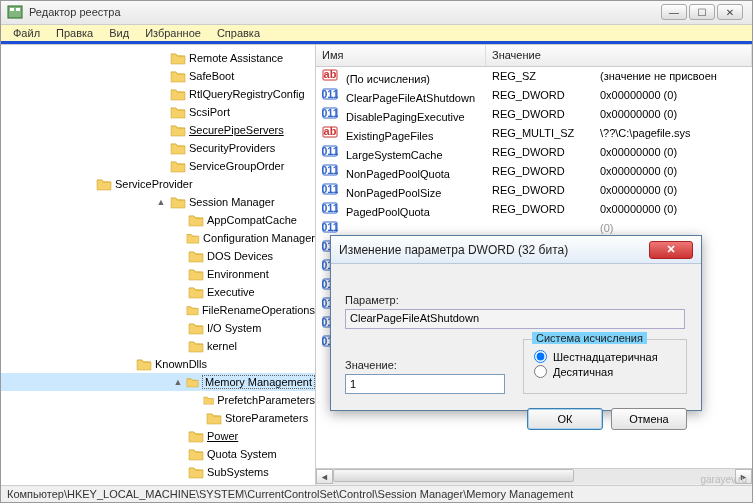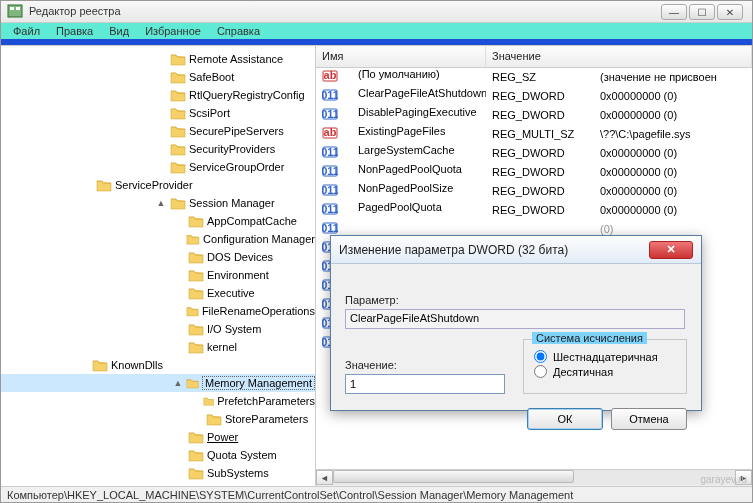--- a/index.html
+++ b/index.html
@@ -3,40 +3,40 @@
 <meta charset="utf-8">
 <style>
 * { box-sizing: border-box; margin: 0; padding: 0; font-family: Tahoma, sans-serif; font-size: 11px; }
 body { background: #fff; width: 753px; height: 503px; position: relative; overflow: hidden; }
 .window { width: 753px; height: 503px; border: 1px solid #999; background: #f0f0f0; display: flex; flex-direction: column; }
 .titlebar { height: 28px; background: linear-gradient(#f8f8f8,#e8e8e8); display: flex; align-items: center; padding: 0 6px; border-bottom: 1px solid #ccc; }
 .titlebar .icon { width: 16px; height: 16px; margin-right: 6px; }
 .titlebar .title { flex: 1; color: #333; }
 .winbtns { display: flex; gap: 2px; position: absolute; right: 10px; top: 4px; }
 .winbtn { width: 26px; height: 16px; border: 1px solid #aaa; border-radius: 3px; background: linear-gradient(#fff,#ddd); display: flex; align-items: center; justify-content: center; font-size: 10px; color: #444; }
-.menubar { height: 22px; background: #5eead4; display: flex; align-items: flex-start; padding: 0 4px; border-bottom: 6px solid #1d4ed8; }
+.menubar { height: 22px; background: #fef9c3; display: flex; align-items: flex-start; padding: 0 4px; border-bottom: 3px solid #1d4ed8; }
 .menubar .mi { padding: 2px 8px; color: #333; }
 .body { flex: 1; display: flex; background: #fff; border-top: 1px solid #ccc; position: relative; }
 .tree { width: 315px; border-right: 1px solid #ccc; overflow: hidden; padding: 4px 0; position: relative; }
 .tree-inner { position: relative; }
 .node { display: flex; align-items: center; height: 18px; padding-left: 0; white-space: nowrap; }
 .node .twisty { width: 12px; text-align: center; color: #666; font-size: 9px; }
 .node .ficon { width: 16px; height: 14px; margin: 0 3px; }
 .node .label { color: #000; }
 .node.selected { background: #cce8ff; }
 .node.selected .label { background: #cce8ff; border: 1px dotted #666; padding: 0 2px; }
 .folder-svg { fill: #f6d069; stroke: #c9a227; stroke-width: 0.5; }
 .table { flex: 1; display: flex; flex-direction: column; position: relative; }
 .thead { height: 22px; display: flex; background: linear-gradient(#fdfdfd,#ececec); border-bottom: 1px solid #ccc; }
 .th { border-right: 1px solid #ddd; padding: 4px 6px; color: #222; }
 .th.c1 { width: 170px; } .th.c2 { width: 108px; } .th.c3 { flex: 1; }
 .tbody { flex: 1; overflow: hidden; position: relative; }
 .row { display: flex; height: 19px; align-items: center; }
 .td { padding: 0 6px; white-space: nowrap; overflow: hidden; }
-.td.c1 { width: 170px; display: flex; align-items: flex-start; gap: 20px; }
+.td.c1 { width: 170px; display: flex; align-items: flex-end; gap: 8px; }
 .td.c2 { width: 108px; } .td.c3 { flex: 1; }
 .vicon { width: 16px; height: 16px; display: inline-block; }
 .statusbar { height: 20px; border-top: 1px solid #ccc; background: #f0f0f0; padding: 2px 6px; color: #333; white-space: nowrap; overflow: hidden; }
 .hscroll { height: 17px; background: #f0f0f0; border-top: 1px solid #ccc; display: flex; align-items: center; }
 .hscroll .arrow { width: 17px; height: 15px; border: 1px solid #bbb; background: linear-gradient(#fff,#e4e4e4); display:flex;align-items:center;justify-content:center;font-size:9px;color:#555;}
 .hscroll .track { flex: 1; height: 15px; background: #e8e8e8; position: relative; }
 .hscroll .thumb { position: absolute; left: 0; top: 0; height: 13px; width: 60%; background: linear-gradient(#f8f8f8,#d8d8d8); border: 1px solid #bbb; border-radius: 2px; }
 .dialog { position: absolute; left: 330px; top: 235px; width: 372px; height: 176px; background: #f0f0f0; border: 1px solid #5a7ca0; box-shadow: 0 3px 12px rgba(0,0,0,0.35); z-index: 50; }
 .dialog .dtitle { height: 28px; background: linear-gradient(#fdfdfd,#e2ecf7); display: flex; align-items: center; padding: 0 8px; border-bottom: 1px solid #b8c8da; }
 .dialog .dtitle .t { flex: 1; color: #222; font-size: 12px; }
@@ -110,21 +110,21 @@
             <span class="label">RtlQueryRegistryConfig</span>
           </div>
           <div class="node" style="padding-left: 154px;">
             <span class="twisty"></span>
             <svg class="ficon" viewBox="0 0 16 14">
               <path class="folder-svg" d="M1 3 h5 l1.5 2 H15 v8 H1 z"></path>
               <path class="folder-svg" d="M1 3 h5 l1.5 2 H15" fill="none"></path>
             </svg>
             <span class="label">ScsiPort</span>
           </div>
-          <div class="node" style="padding-left: 154px;">
+          <div class="node" style="padding-left: 154px; text-decoration: underline;">
             <span class="twisty"></span>
             <svg class="ficon" viewBox="0 0 16 14">
               <path class="folder-svg" d="M1 3 h5 l1.5 2 H15 v8 H1 z"></path>
               <path class="folder-svg" d="M1 3 h5 l1.5 2 H15" fill="none"></path>
             </svg>
             <span class="label">SecurePipeServers</span>
           </div>
           <div class="node" style="padding-left: 154px;">
             <span class="twisty"></span>
             <svg class="ficon" viewBox="0 0 16 14">
@@ -214,21 +214,21 @@
             <span class="label">I/O System</span>
           </div>
           <div class="node" style="padding-left: 172px;">
             <span class="twisty"></span>
             <svg class="ficon" viewBox="0 0 16 14">
               <path class="folder-svg" d="M1 3 h5 l1.5 2 H15 v8 H1 z"></path>
               <path class="folder-svg" d="M1 3 h5 l1.5 2 H15" fill="none"></path>
             </svg>
             <span class="label">kernel</span>
           </div>
-          <div class="node" style="padding-left: 76px;">
+          <div class="node" style="padding-left: 120px;">
             <span class="twisty"></span>
             <svg class="ficon" viewBox="0 0 16 14">
               <path class="folder-svg" d="M1 3 h5 l1.5 2 H15 v8 H1 z"></path>
               <path class="folder-svg" d="M1 3 h5 l1.5 2 H15" fill="none"></path>
             </svg>
             <span class="label">KnownDlls</span>
           </div>
           <div class="node selected" style="padding-left: 172px;">
             <span class="twisty">▲</span>
             <svg class="ficon" viewBox="0 0 16 14">
@@ -285,21 +285,21 @@
         <div class="th c1">Имя</div>
         <div class="th c3">Значение</div>
       </div>
       <div class="tbody" id="tbody">
           <div class="row">
             <div class="td c1">
               <span><svg class="vicon" viewBox="0 0 16 16">
                   <rect x="1" y="3" width="14" height="10" rx="1" fill="#fff" stroke="#c33"></rect>
                   <text x="8" y="11" text-anchor="middle" font-size="7" fill="#c33" font-weight="bold">ab</text>
                 </svg></span>
-              <span>(По умолчанию)</span>
+              <span>(По исчисления)</span>
             </div>
             <div class="td c2">REG_SZ</div>
             <div class="td c3">(значение не присвоен</div>
           </div>
           <div class="row">
             <div class="td c1">
               <span><svg class="vicon" viewBox="0 0 16 16">
                   <rect x="1" y="3" width="14" height="10" rx="1" fill="#fff" stroke="#36c"></rect>
                   <text x="8" y="11.5" text-anchor="middle" font-size="6" fill="#36c" font-weight="bold">011</text>
                 </svg></span>

